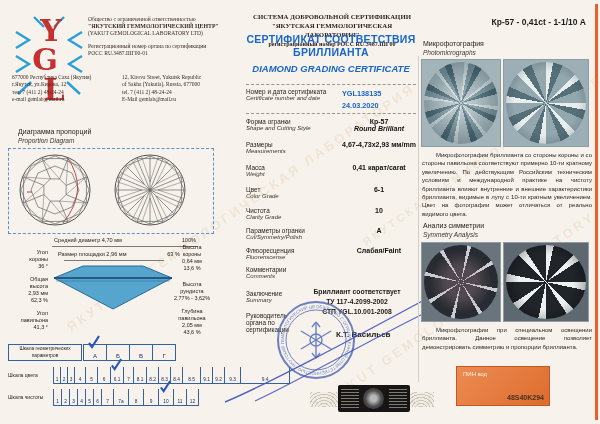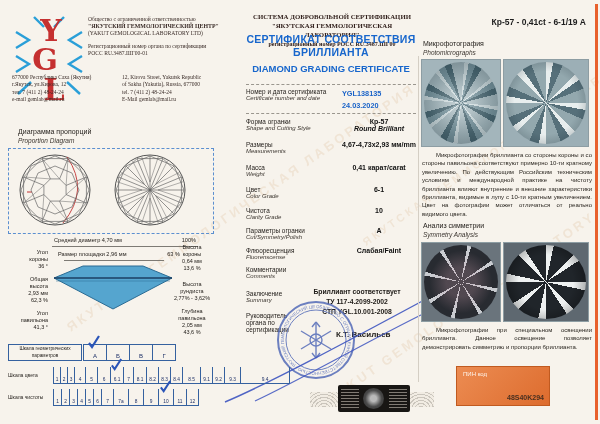--- a/index.html
+++ b/index.html
@@ -12,21 +12,21 @@
       transform:rotate(-35deg);letter-spacing:3px;font-size:13px;pointer-events:none;}
   
   .org-line{font-size:5.6px;line-height:1.25;color:#3a2c28;}
   .org-name{font-size:5.9px;font-weight:bold;}
   .addr{font-size:5.5px;line-height:1.35;color:#3a2c28;}
   .sys{font-size:6.8px;font-weight:bold;text-align:center;color:#33221e;line-height:1.35;}
   .sys3{font-size:6px;}
   .marking{font-size:8.5px;font-weight:bold;color:#1d1d1d;text-align:right;}
   
   .t-ru{left:244px;width:174px;text-align:center;font-size:10.5px;font-weight:bold;color:#1766cc;letter-spacing:.3px;}
-  .t-en{left:244px;width:174px;text-align:center;font-size:9.5px;font-weight:bold;color:#1766cc;}
+  .t-en{left:244px;width:174px;text-align:center;font-size:9.5px;font-weight:bold;font-style:italic;color:#1766cc;}
   .dash-h{left:246px;width:170px;border-top:1px dashed #9a968e;height:0;}
   .field{position:absolute;left:246px;width:170px;display:flex;}
   .flabel{width:96px;}
   .lru{font-size:6.4px;color:#26221e;}
   .len{font-size:6px;font-style:italic;color:#3c3630;}
   .fval{flex:1;text-align:center;font-size:7px;font-weight:bold;color:#111;}
   .v2{font-style:italic;}
   .nvals{flex:1;text-align:left;font-size:7.3px;font-weight:bold;color:#1a63c8;line-height:1.6;}
   .sum-lines{font-size:6.8px;font-weight:bold;color:#1d1a16;text-align:center;line-height:1.5;}
   .head-name{font-size:8px;font-weight:bold;color:#1d1a16;}
@@ -134,21 +134,21 @@
     <div>12, Kirova Street, Yakutsk Republic</div>
     <div>of Sakha (Yakutia), Russia, 677000</div>
     <div>tel. 7 (411 2) 48-24-24</div>
     <div>E-Mail gemlab@mail.ru</div>
   </div>
   <div class="abs serif sys" style="left:246px;top:12px;width:172px;">
     <div>СИСТЕМА ДОБРОВОЛЬНОЙ СЕРТИФИКАЦИИ</div>
     <div>"ЯКУТСКАЯ ГЕММОЛОГИЧЕСКАЯ ЛАБОРАТОРИЯ"</div>
     <div class="sys3">регистрационный номер РОСС RU.3487.ШГ00</div>
   </div>
-  <div class="abs marking" style="left:430px;top:17px;width:156px;">Кр-57 - 0,41ct - 6-1/19 А</div>
+  <div class="abs marking" style="left:430px;top:17px;width:156px;">Кр-57 - 0,41ct - 1-1/10 А</div>
 
   <div class="abs t-ru" style="top:33px;">СЕРТИФИКАТ СООТВЕТСТВИЯ</div>
   <div class="abs t-ru" style="top:46px;">БРИЛЛИАНТА</div>
   <div class="abs t-en" style="top:63px;">DIAMOND GRADING CERTIFICATE</div>
 
   <div class="abs dash-h" style="top:84px;"></div>
   <div class="field" style="top:88px;">
     <div class="flabel">
       <div class="lru">Номер и дата сертификата</div>
       <div class="len">Certificate number and date</div>

